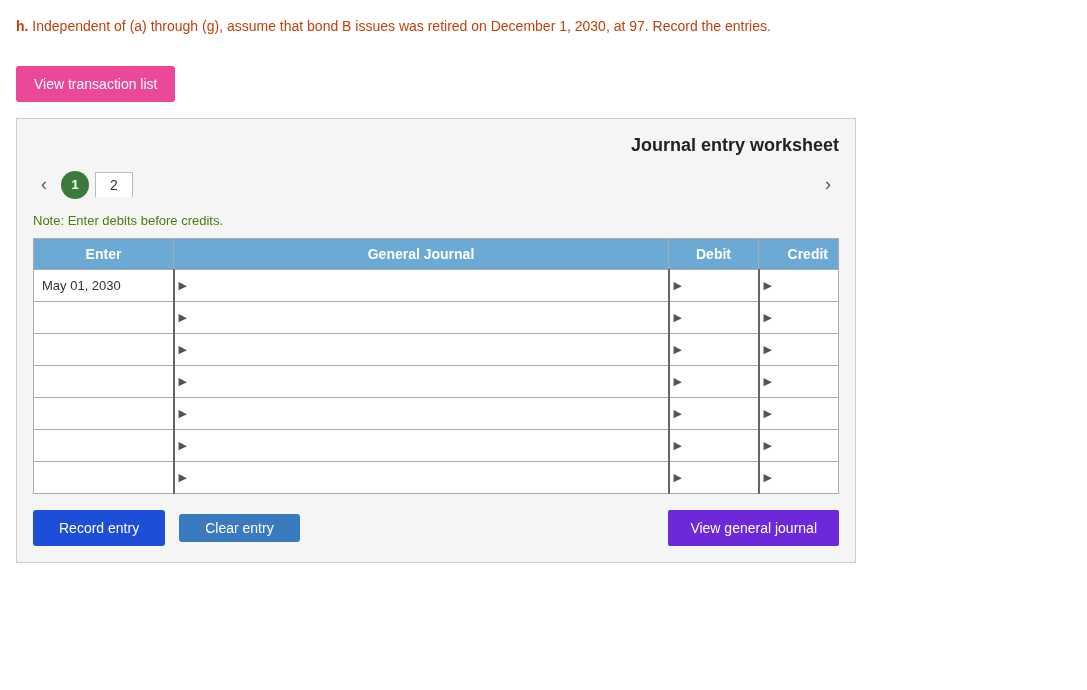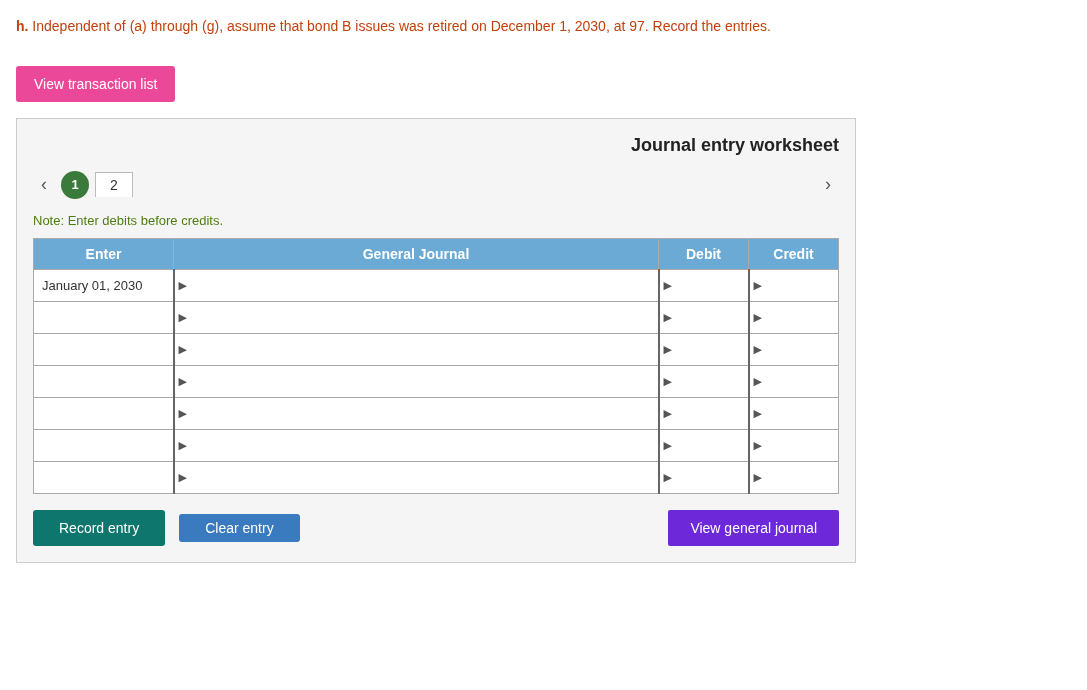--- a/index.html
+++ b/index.html
@@ -128,21 +128,21 @@
       font-weight: bold;
       padding: 7px 10px;
       border: 1px solid #aaa;
       text-align: center;
       font-size: 14px;
     }
 
     .journal-table th.date-col { width: 140px; }
     .journal-table th.journal-col { }
     .journal-table th.debit-col { width: 90px; }
-    .journal-table th.credit-col { width: 90px; }
+    .journal-table th.credit-col { width: 80px; text-align: right; }
 
     .journal-table td {
       border: 1px solid #aaa;
       padding: 0;
       height: 32px;
       background: #fff;
       position: relative;
     }
 
     .journal-table td.date-cell {
@@ -201,21 +201,21 @@
       pointer-events: none;
     }
 
     .buttons-row {
       display: flex;
       align-items: center;
       gap: 0;
     }
 
     .btn-record {
-      background-color: #0f766e;
+      background-color: #1d4ed8;
       color: #fff;
       border: none;
       padding: 10px 26px;
       font-size: 14px;
       cursor: pointer;
       border-radius: 3px;
       margin-right: 14px;
       font-weight: normal;
     }
 
@@ -271,21 +271,21 @@
     <thead>
       <tr>
         <th class="date-col">Enter</th>
         <th class="journal-col">General Journal</th>
         <th class="debit-col">Debit</th>
         <th class="credit-col">Credit</th>
       </tr>
     </thead>
     <tbody id="table-body">
     <tr>
-          <td class="date-cell" style="border-right: 2px solid rgb(102, 102, 102);">January 01, 2030</td>
+          <td class="date-cell" style="border-right: 2px solid rgb(102, 102, 102);">May 01, 2030</td>
           <td class="journal-cell" style="border-right: 2px solid rgb(102, 102, 102);">
             <div class="journal-cell-wrapper">
               <span class="journal-cell-arrow">▶</span>
               <input type="text" class="cell-input" style="">
             </div>
           </td>
           <td class="debit-cell" style="border-right: 2px solid rgb(102, 102, 102);">
             <div class="debit-cell-wrapper">
               <span class="debit-arrow">▶</span>
               <input type="text" class="cell-input" style="">

